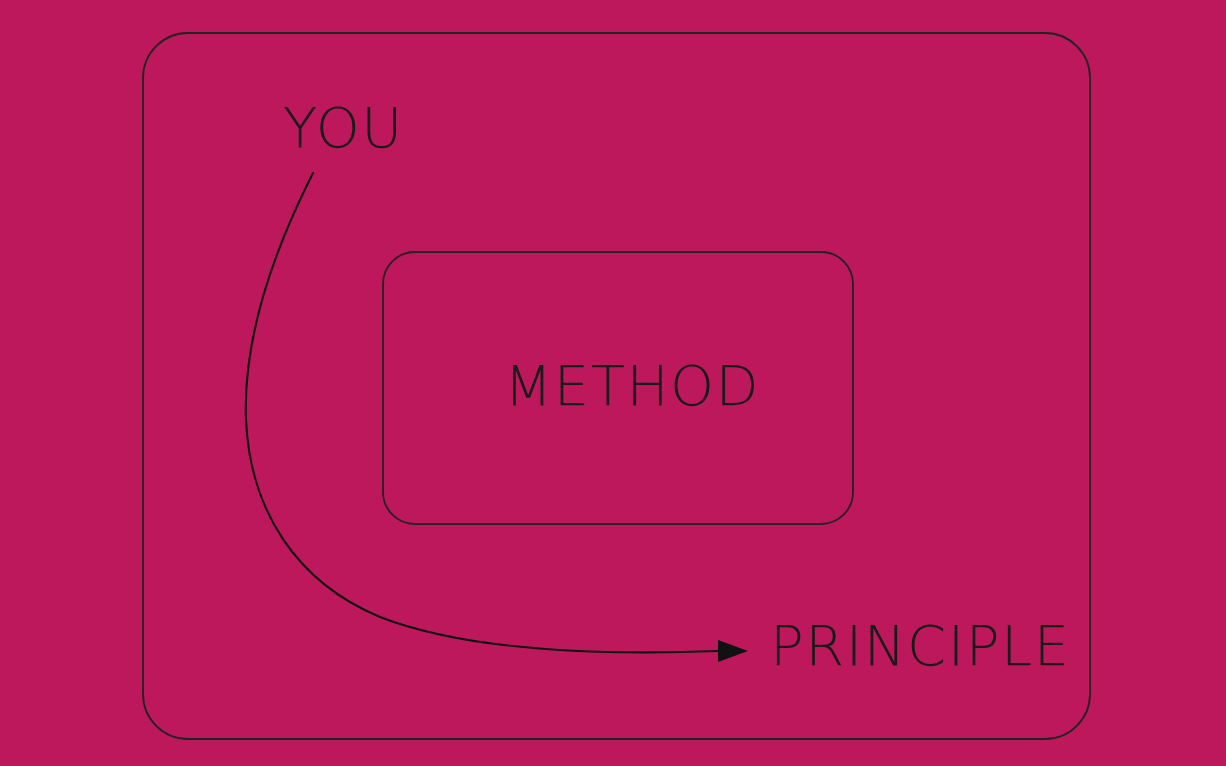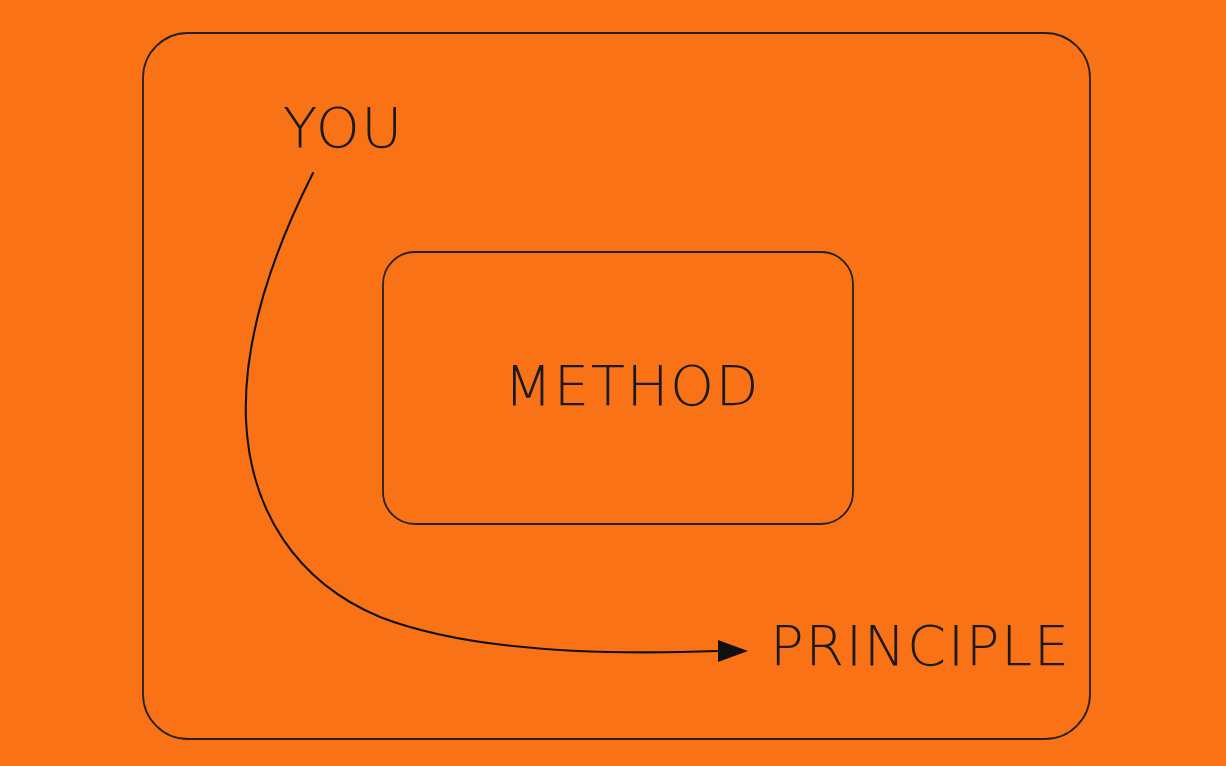--- a/index.html
+++ b/index.html
@@ -8,21 +8,21 @@
     padding: 0;
     background: #ffffff;
   }
   body {
     font-family: "DejaVu Sans", sans-serif;
   }
   #stage {
     position: relative;
     width: 1226px;
     height: 766px;
-    background: #f97316;
+    background: #be185d;
     overflow: hidden;
     text-decoration: underline;
   }
   #diagram-svg {
     position: absolute;
     top: 0;
     left: 0;
     width: 1226px;
     height: 766px;
     display: block;

